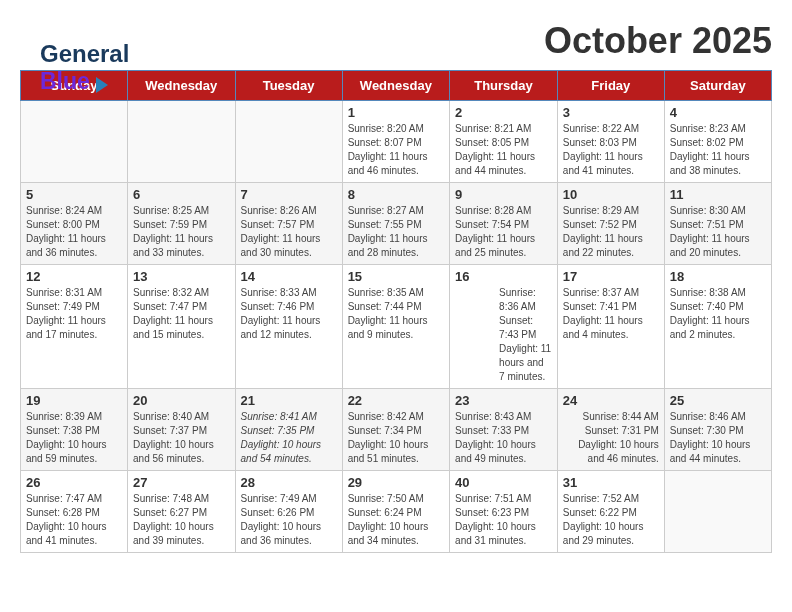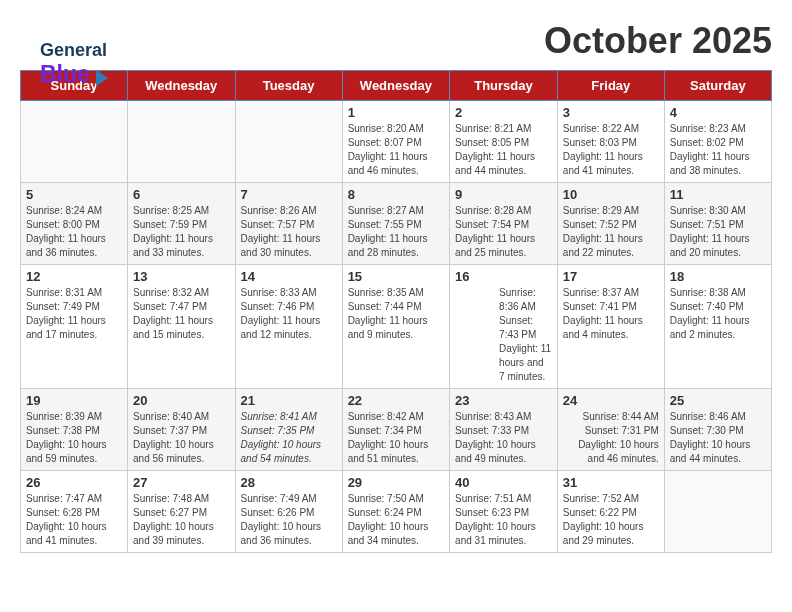--- a/index.html
+++ b/index.html
@@ -74,21 +74,21 @@
     .top-section {
       position: relative;
       margin-bottom: 6px;
     }
   </style>
 </head>
 <body>
 
 <div class="top-section">
   <div class="logo-section">
-    <span style="font-size:18px;font-weight:bold;color:#1a3a5c;text-align:right;">General</span><br>
+    <span style="font-size:24px;font-weight:bold;color:#1a3a5c;text-align:right;">General</span><br>
     <span style="font-size:23px;font-weight:bold;color:#6d28d9;">Blue</span>
     <span style="display:inline-block;width:0;height:0;border-top:8px solid transparent;border-bottom:8px solid transparent;border-left:12px solid #2980b9;margin-left:2px;vertical-align:middle;"></span>
   </div>
   <div class="header-section">
     <div class="month-title">October 2025</div>
   </div>
 </div>
 
 <table class="calendar-table">
   <thead>

